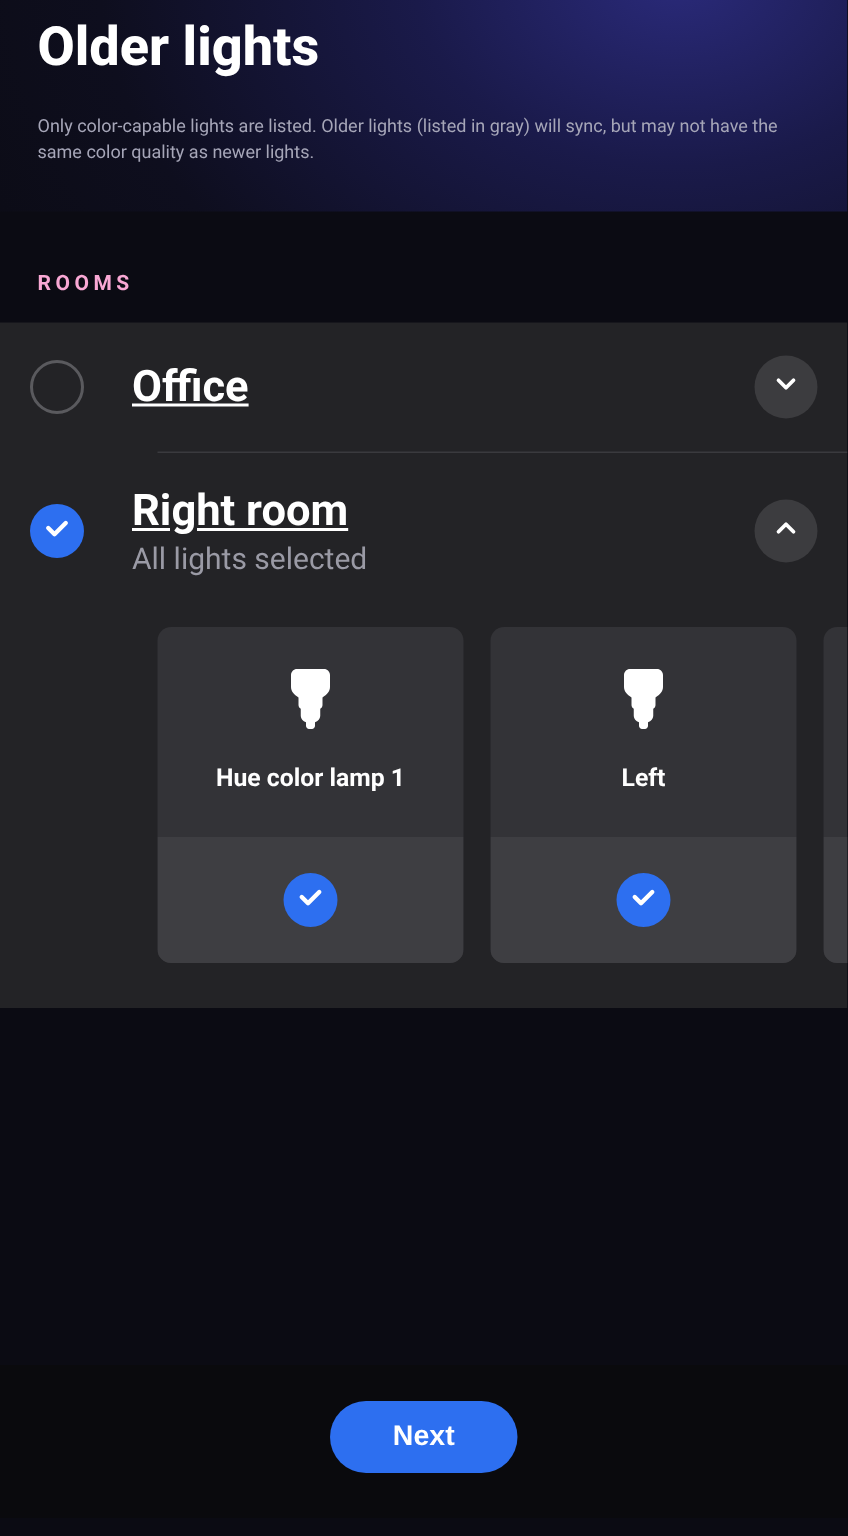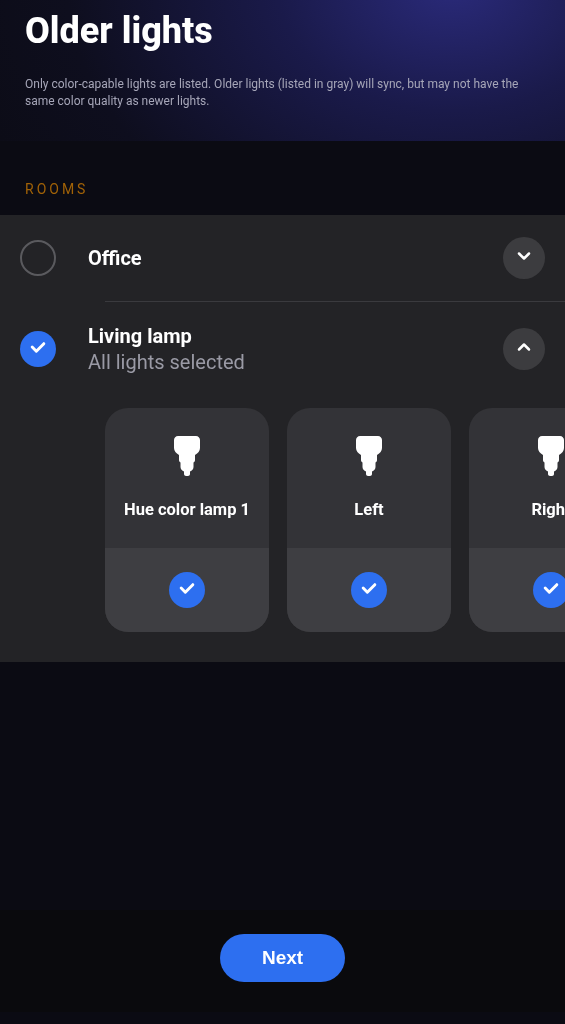--- a/index.html
+++ b/index.html
@@ -28,23 +28,23 @@
     }
     .page-subtitle {
       font-size: 12px;
       line-height: 1.45;
       color: #a6a6b8;
       font-weight: 400;
     }
     .section-label {
       padding: 40px 25px 18px 25px;
       font-size: 14px;
-      font-weight: 400;
+      font-weight: 700;
       letter-spacing: 3px;
-      color: #a16207;
+      color: #f9a8d4;
       text-transform: uppercase;
     }
     .rooms-container {
       background: #232326;
       padding-bottom: 30px;
     }
     .room-row {
       display: flex;
       align-items: center;
       padding: 22px 20px;
@@ -67,23 +67,24 @@
       background: #2d6ff0;
     }
     .room-check svg {
       width: 20px;
       height: 20px;
     }
     .room-info {
       flex: 1;
     }
     .room-name {
-      font-size: 20px;
+      font-size: 29px;
       font-weight: 700;
       color: #ffffff;
+      text-decoration: underline;
     }
     .room-sub {
       font-size: 20px;
       color: #9a9aa5;
       margin-top: 2px;
       font-weight: 400;
     }
     .expand-btn {
       width: 42px;
       height: 42px;
@@ -103,24 +104,24 @@
       background: #3a3a3e;
       margin-left: 105px;
     }
     .lights-scroll {
       display: flex;
       gap: 18px;
       padding: 12px 0 0 105px;
       overflow: hidden;
     }
     .light-card {
-      width: 164px;
+      width: 204px;
       flex-shrink: 0;
       background: #333337;
-      border-radius: 23px;
+      border-radius: 9px;
       overflow: hidden;
       display: flex;
       flex-direction: column;
     }
     .light-card-top {
       padding: 22px 10px 22px 10px;
       display: flex;
       flex-direction: column;
       align-items: center;
       gap: 24px;
@@ -214,21 +215,21 @@
 
   <div class="room-row">
     <div class="room-check checked">
       <span>
         <svg viewBox="0 0 24 24" fill="none" stroke="#ffffff" stroke-width="3.5" stroke-linecap="round" stroke-linejoin="round">
             <polyline points="5 12 10 17 19 8"></polyline>
           </svg>
       </span>
     </div>
     <div class="room-info">
-      <div class="room-name">Living lamp</div>
+      <div class="room-name">Right room</div>
       <div class="room-sub">All lights selected</div>
     </div>
     <div class="expand-btn">
       <span>
         <svg viewBox="0 0 24 24" fill="none" stroke="#ffffff" stroke-width="3" stroke-linecap="round" stroke-linejoin="round">
             <polyline points="6 15 12 9 18 15"></polyline>
           </svg>
       </span>
     </div>
   </div>

